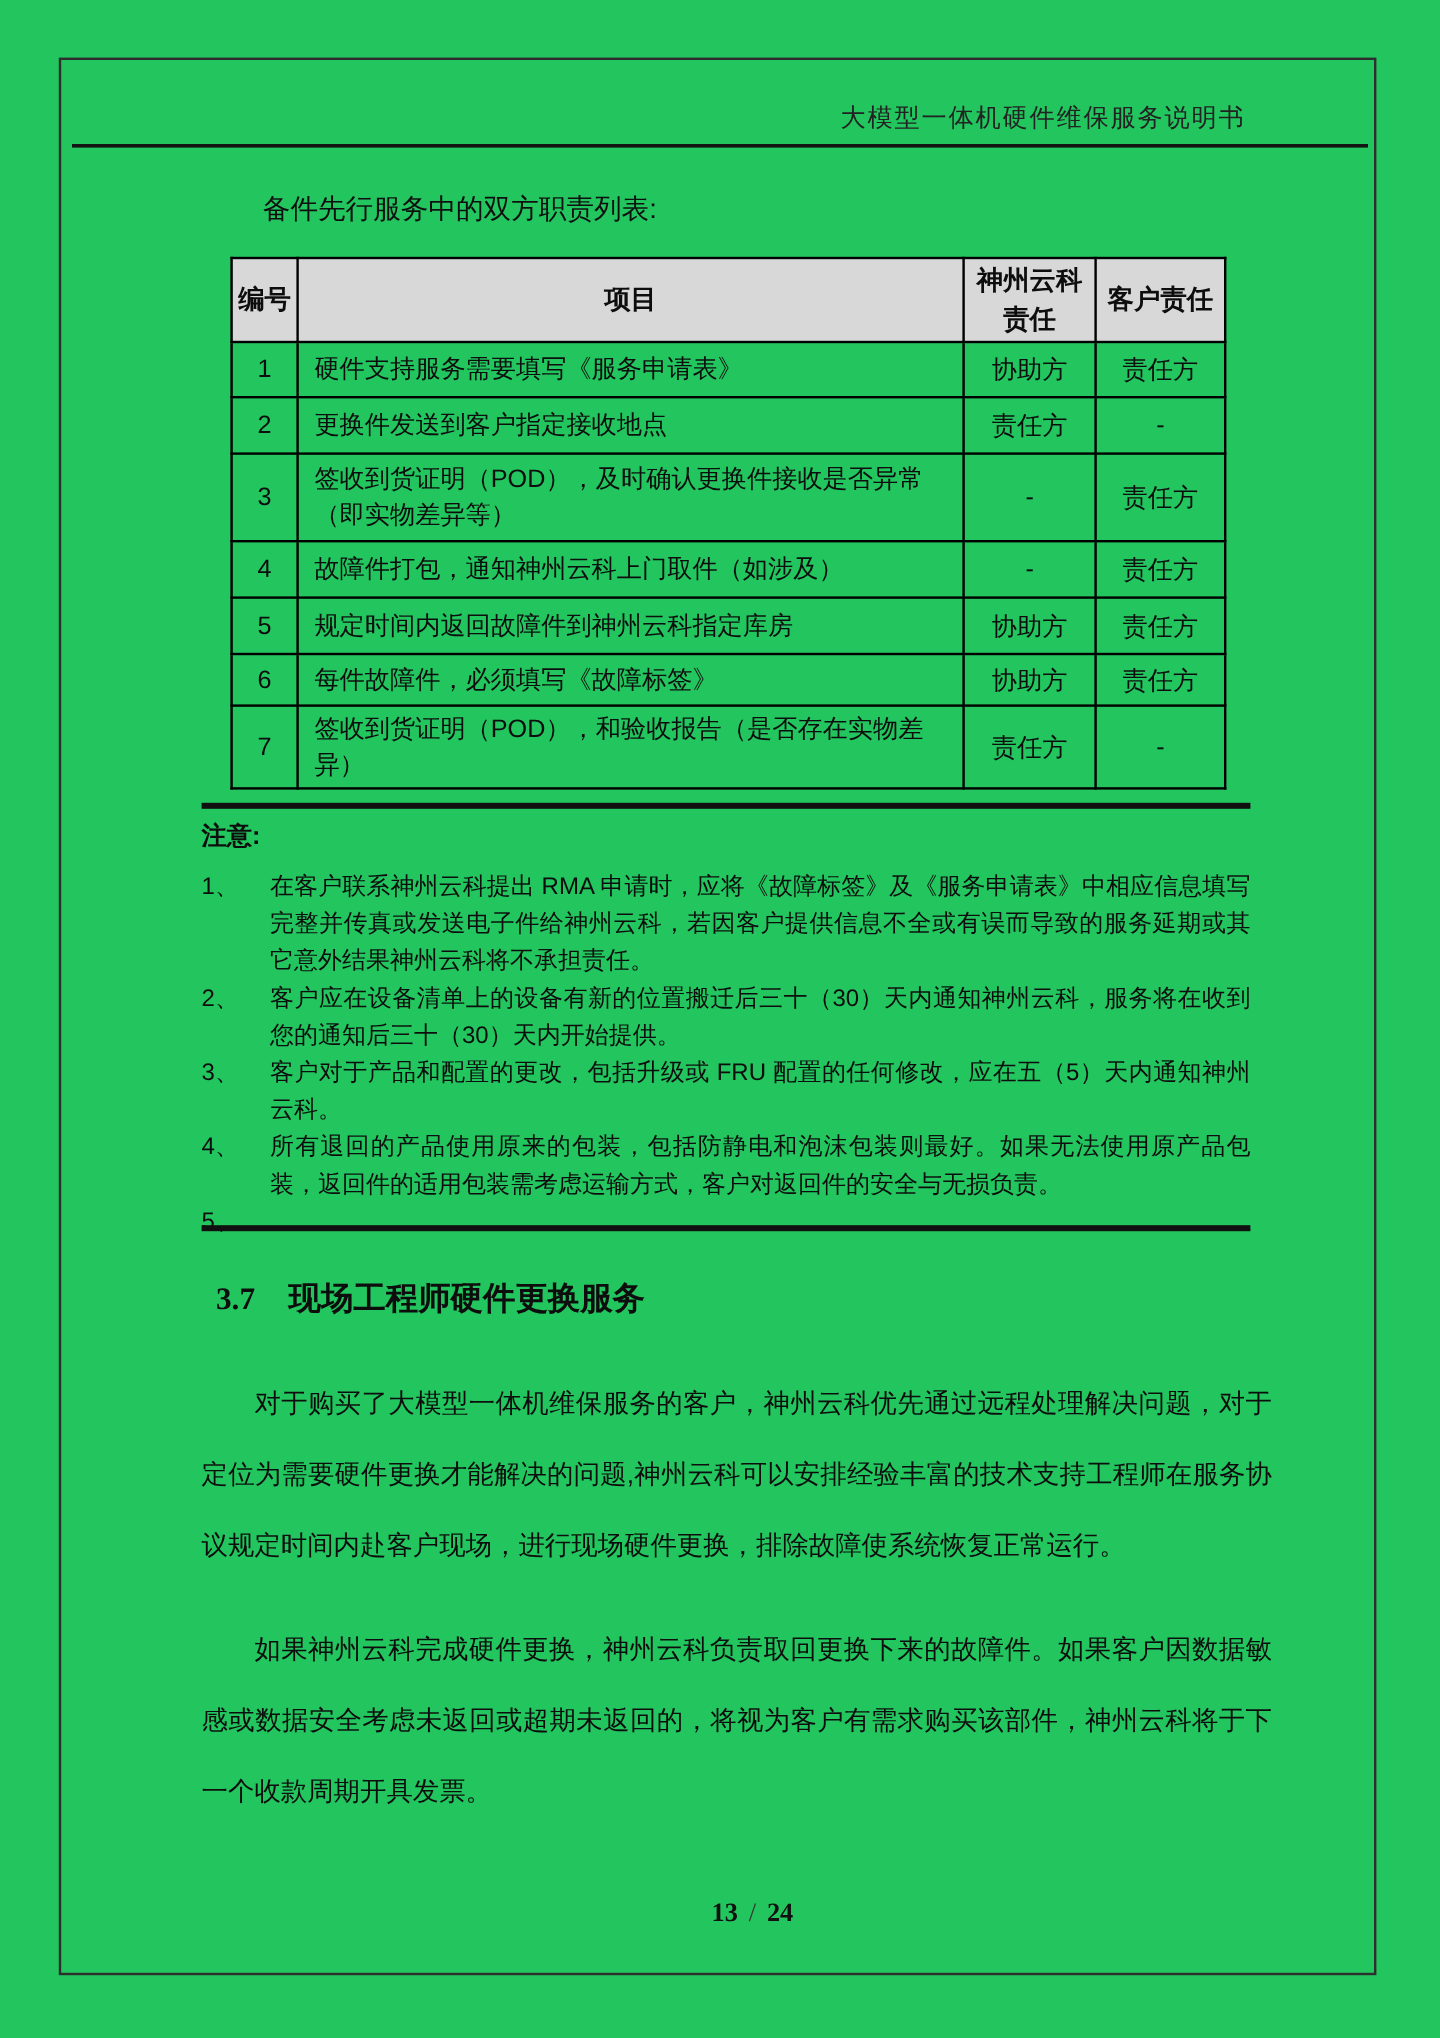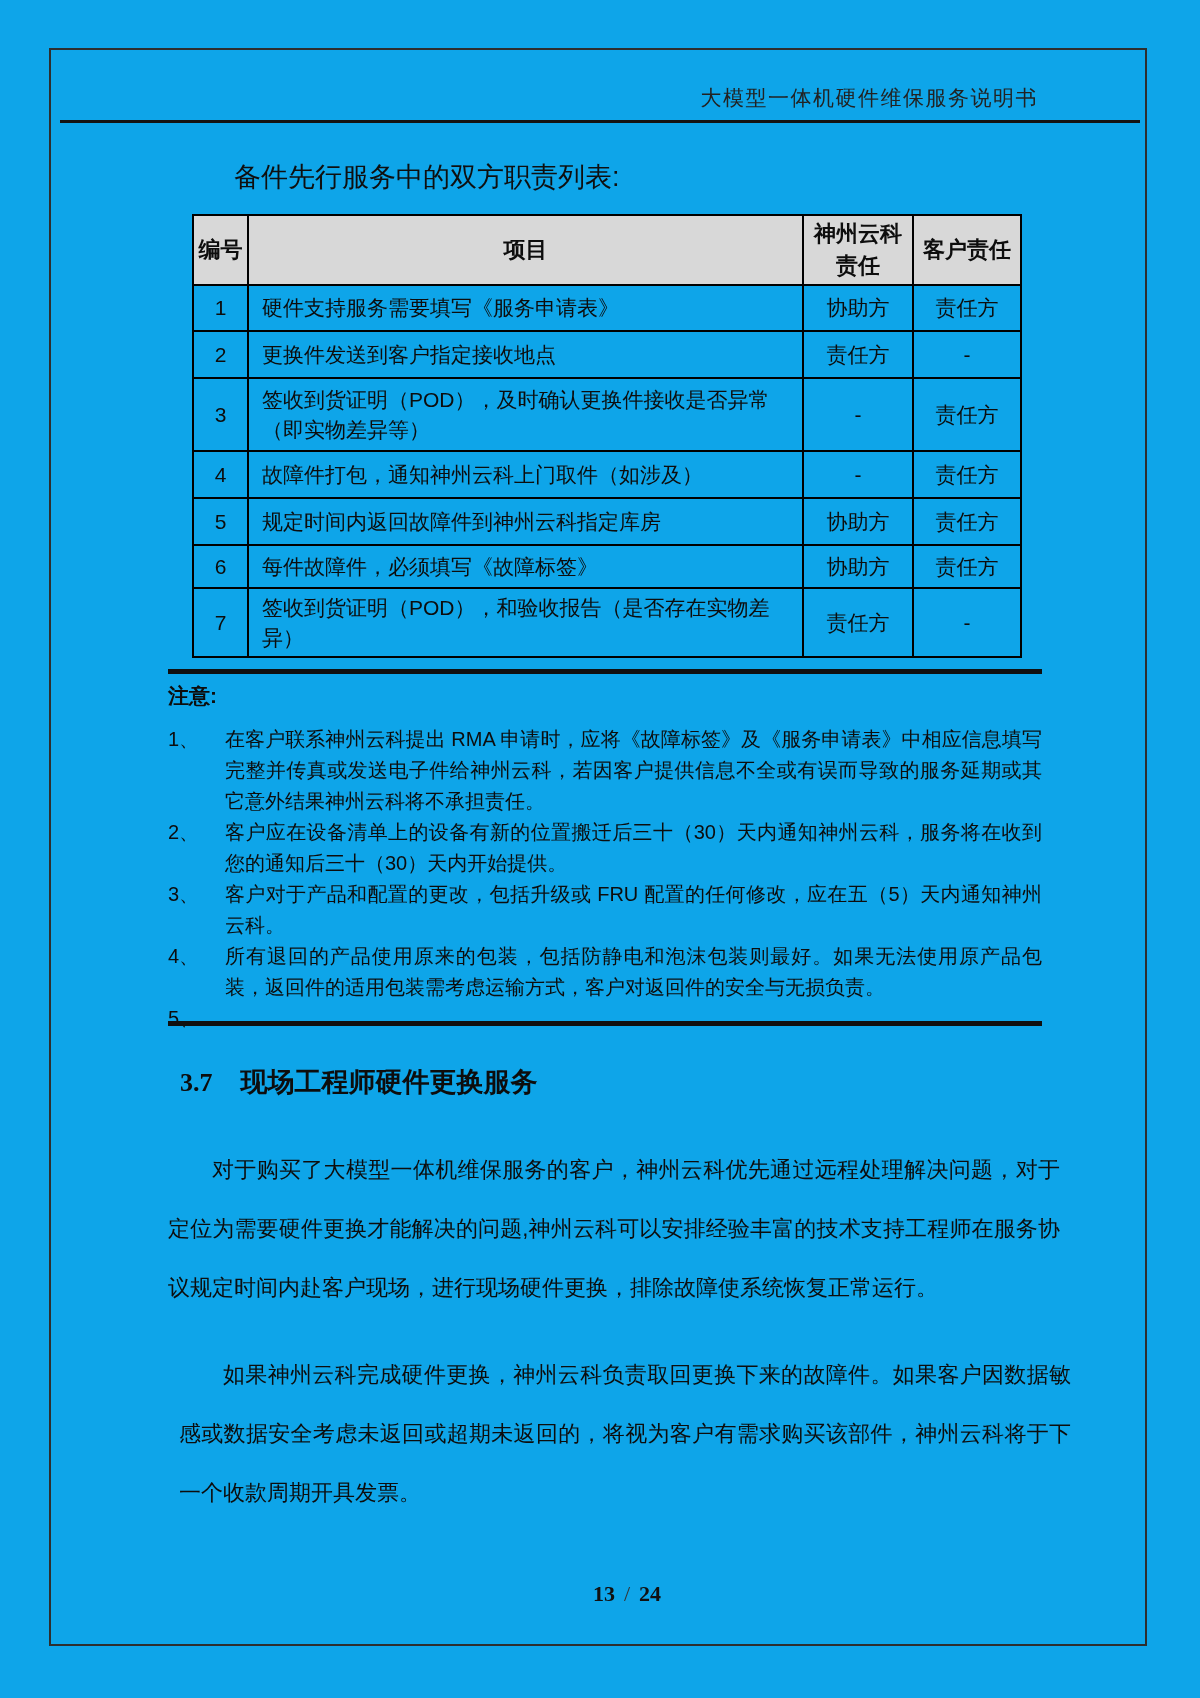--- a/index.html
+++ b/index.html
@@ -1,37 +1,37 @@
 <!DOCTYPE html>
 <html><head>
 <meta charset="utf-8">
 <style>
   html,body{margin:0;padding:0;background:#ffffff;}
   .page{
     position:relative;
     width:1200px;height:1698px;
-    background:#0ea5e9;
+    background:#22c55e;
     font-family:"Liberation Sans",sans-serif;
     color:#111111;
     overflow:hidden;
   }
   .frame{
     position:absolute;left:49px;top:48px;width:1098px;height:1598px;
     border:2px solid #2e2e2e;box-sizing:border-box;
   }
   .doc-header{
     position:absolute;top:84px;right:162px;
     font-family:"Liberation Serif",serif;
     font-size:21px;letter-spacing:1.5px;color:#222222;
   }
   .header-rule{
     position:absolute;left:60px;top:120px;width:1080px;height:3px;background:#141414;
   }
   .intro{
-    position:absolute;left:234px;top:159px;font-size:27px;color:#0f0f0f;
+    position:absolute;left:219px;top:159px;font-size:23px;color:#0f0f0f;
   }
   table.resp{
     position:absolute;left:192px;top:214px;width:828px;
     border-collapse:collapse;table-layout:fixed;
     font-size:21px;color:#0d0d0d;
   }
   table.resp col.c-no{width:55px;}
   table.resp col.c-item{width:555px;}
   table.resp col.c-vendor{width:110px;}
   table.resp col.c-cust{width:108px;}
@@ -69,21 +69,21 @@
     font-family:"Liberation Serif",serif;font-size:26px;font-weight:bold;
     margin-right:28px;color:#0d0d0d;
   }
   .section-title{font-size:27px;font-weight:bold;color:#0d0d0d;}
   .para{
     position:absolute;left:168px;width:892px;margin:0;
     font-size:22px;line-height:59px;text-align:justify;
     text-indent:2em;color:#0d0d0d;
   }
   .para-1{top:1140px;}
-  .para-2{top:1345px;margin-left:11px;}
+  .para-2{top:1345px;}
   .doc-footer{
     position:absolute;left:0;top:1581px;width:1200px;text-align:center;
     font-family:"Liberation Serif",serif;font-size:22px;color:#111111;padding-left:27px;
   }
   .doc-footer .pgnum{font-weight:bold;}
   .doc-footer .pgsep{font-weight:normal;margin:0 9px;color:#333333;}
 </style>
 </head>
 <body>
 

